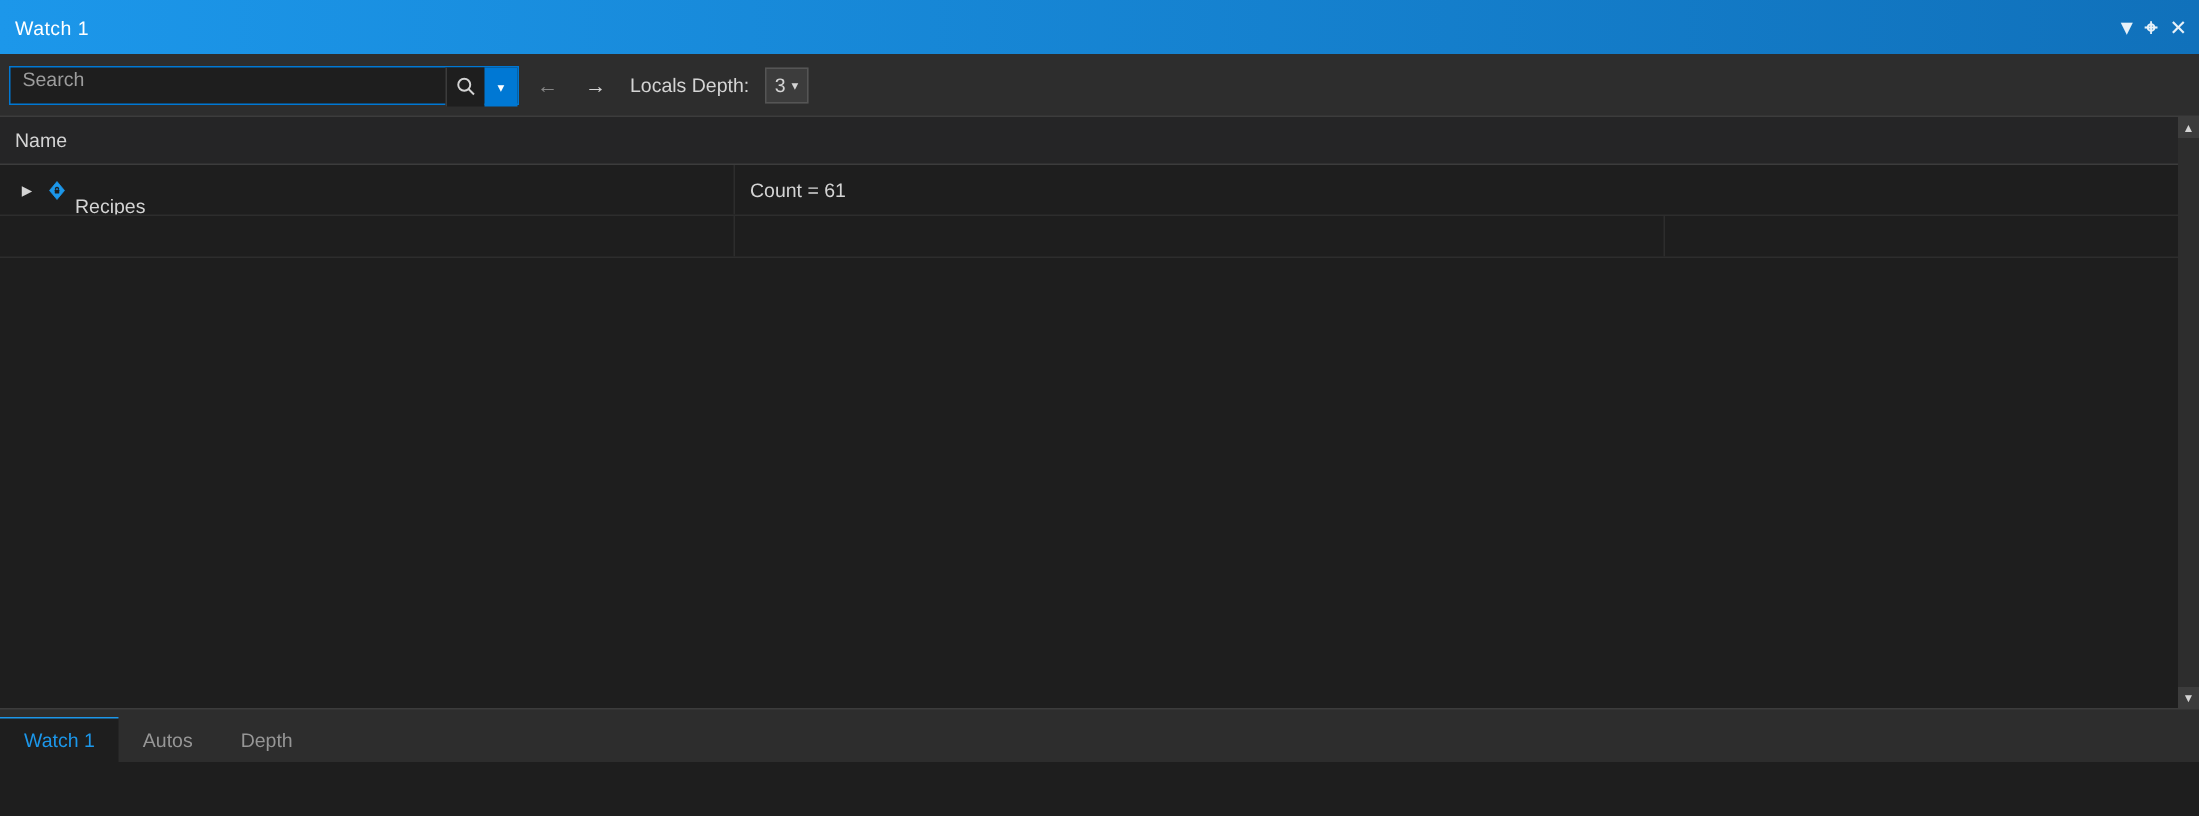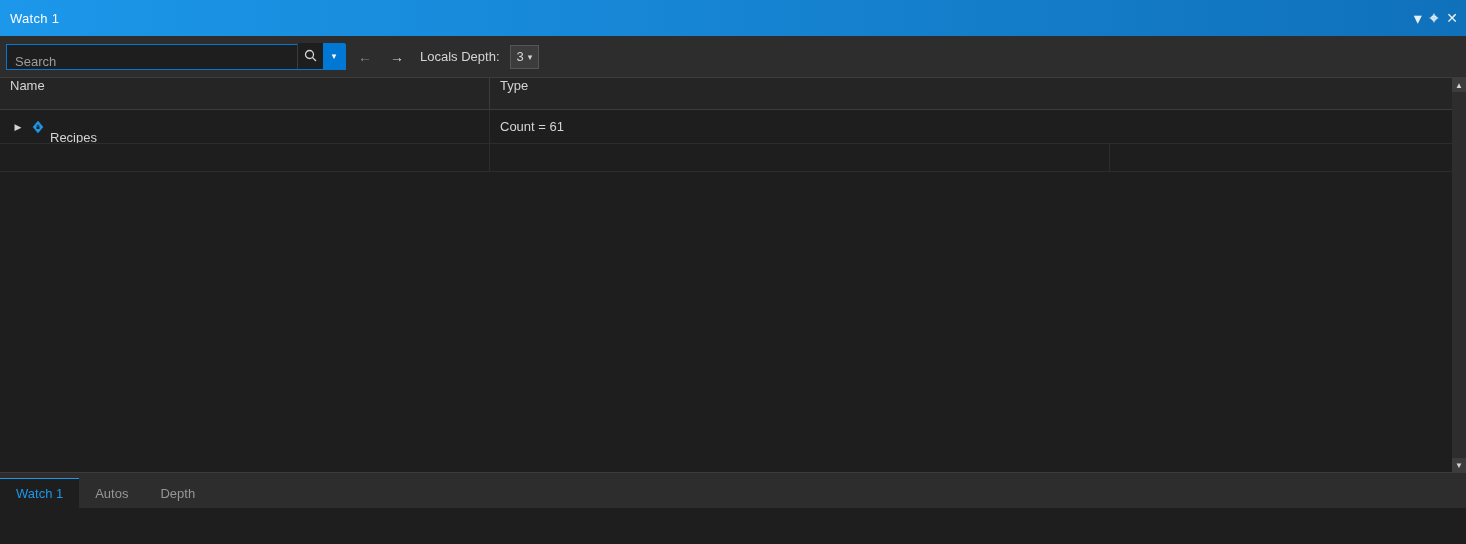--- a/index.html
+++ b/index.html
@@ -48,21 +48,21 @@
       height: 42px;
       background: #2d2d2d;
       display: flex;
       align-items: center;
       padding: 0 6px;
       gap: 6px;
       border-bottom: 1px solid #3c3c3c;
     }
     .search-box {
       display: flex;
-      align-items: flex-end;
+      align-items: flex-start;
       height: 26px;
       border: 1px solid #0078d4;
       background: #1e1e1e;
       flex: 0 0 auto;
       width: 340px;
     }
     .search-input {
       flex: 1;
       background: transparent;
       border: none;
@@ -142,20 +142,21 @@
     }
     .table-header {
       display: grid;
       grid-template-columns: 490px 620px 1fr;
       height: 32px;
       background: #252526;
       border-bottom: 1px solid #3c3c3c;
     }
     .th {
       display: flex;
+      align-items: center;
       padding: 0 10px;
       font-size: 13px;
       color: #d4d4d4;
       border-right: 1px solid #3c3c3c;
     }
     .th:last-child {
       border-right: none;
     }
     .table-body {
       overflow: hidden;
@@ -338,23 +339,20 @@
       <span class="depth-arrow">▾</span>
     </div>
   </div>
 
   <div class="content-area">
 
     <div class="table-header">
       <div class="th">
         <span>Name</span>
       </div>
-      <div class="th" style="padding-right:20px;">
-        <span>Type</span>
-      </div>
     </div>
 
     <div class="table-body">
 
       <div class="table-row">
         <div class="td">
           <span class="expand-btn">▶</span>
 
           <span class="collection-icon">
             <svg width="16" height="16" viewBox="0 0 16 16">

